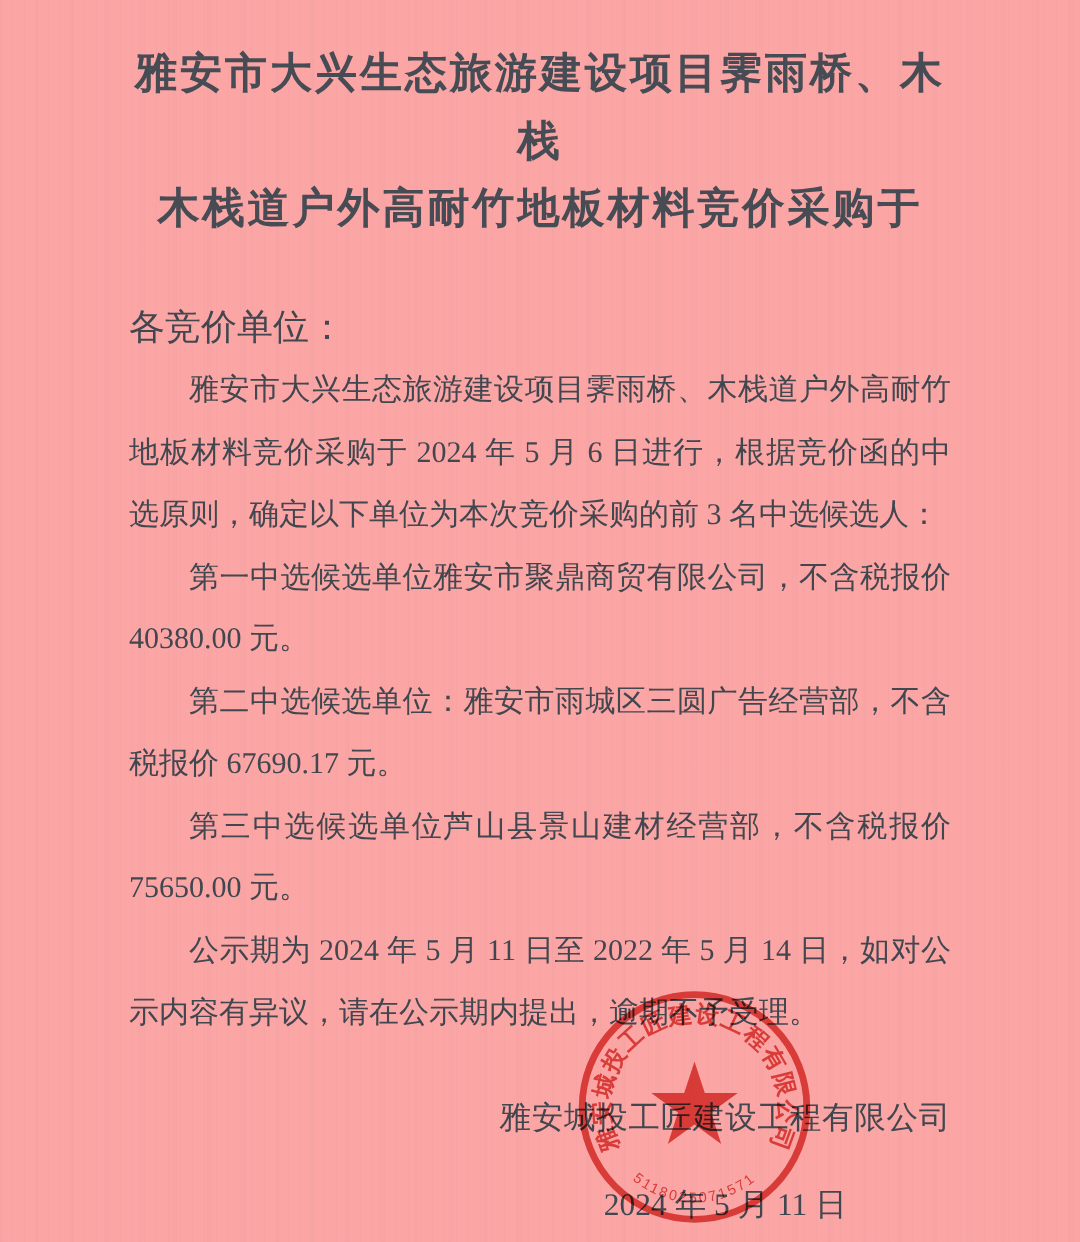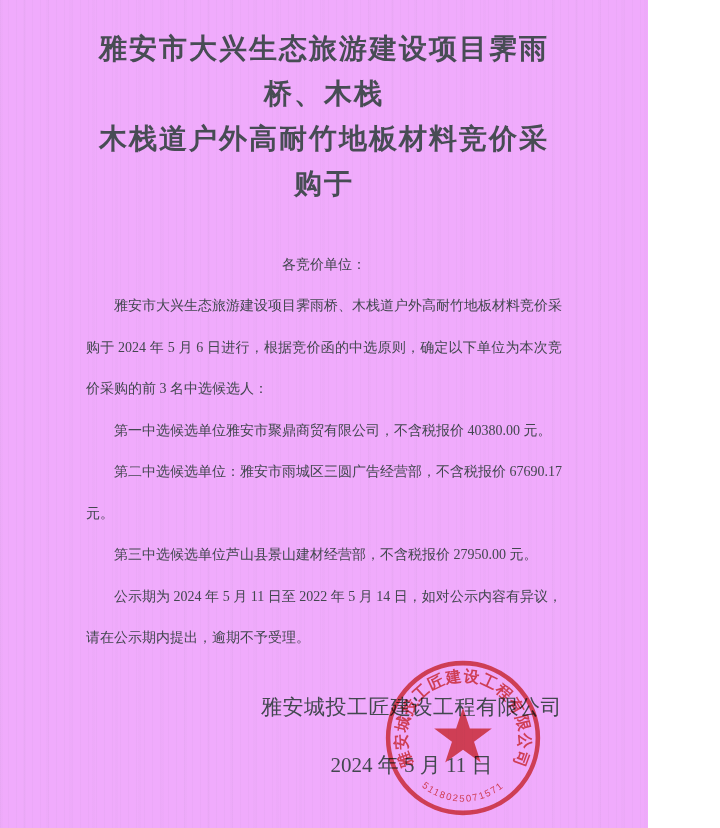--- a/index.html
+++ b/index.html
@@ -4,23 +4,23 @@
 <style>
   * { margin: 0; padding: 0; box-sizing: border-box; }
 
   html, body {
     width: 720px;
     background: #ffffff;
   }
 
   .page {
     position: relative;
-    width: 648px;
+    width: 720px;
     height: 828px;
-    background: #f0abfc;
+    background: #fca5a5;
     overflow: hidden;
     font-family: "Liberation Serif", serif;
     color: #42474f;
   }
 
   
   .page::before {
     content: "";
     position: absolute;
     inset: 0;
@@ -45,28 +45,27 @@
     font-size: 28px;
     line-height: 45px;
     letter-spacing: 2px;
     text-align: center;
     color: #474c54;
   }
   .title-line { display: block; }
 
   .salutation {
     margin-top: 38px;
-    font-size: 14px;
+    font-size: 24px;
     line-height: 41px;
     color: #42474f;
-    text-align: center;
   }
 
   .para {
-    font-size: 14px;
+    font-size: 20px;
     line-height: 41.5px;
     text-align: justify;
     text-indent: 2em;
     color: #42474f;
   }
 
   .signature {
     position: relative;
     margin-top: 28px;
     margin-left: auto;
@@ -127,21 +126,21 @@
     <h1 class="title">
       <span class="title-line">雅安市大兴生态旅游建设项目霁雨桥、木栈</span>
       <span class="title-line">木栈道户外高耐竹地板材料竞价采购于</span>
     </h1>
 
     <p class="salutation">各竞价单位：</p>
 
     <p class="para">雅安市大兴生态旅游建设项目霁雨桥、木栈道户外高耐竹地板材料竞价采购于 2024 年 5 月 6 日进行，根据竞价函的中选原则，确定以下单位为本次竞价采购的前 3 名中选候选人：</p>
     <p class="para">第一中选候选单位雅安市聚鼎商贸有限公司，不含税报价 40380.00 元。</p>
     <p class="para">第二中选候选单位：雅安市雨城区三圆广告经营部，不含税报价 67690.17 元。</p>
-    <p class="para">第三中选候选单位芦山县景山建材经营部，不含税报价 27950.00 元。</p>
+    <p class="para">第三中选候选单位芦山县景山建材经营部，不含税报价 75650.00 元。</p>
     <p class="para">公示期为 2024 年 5 月 11 日至 2022 年 5 月 14 日，如对公示内容有异议，请在公示期内提出，逾期不予受理。</p>
 
     <div class="signature">
       <div class="sig-company">雅安城投工匠建设工程有限公司</div>
       <div class="sig-date">2024 年 5 月 11 日</div>
     </div>
 
   </div>
 
   <svg class="seal" viewBox="0 0 170 170" aria-hidden="true">

